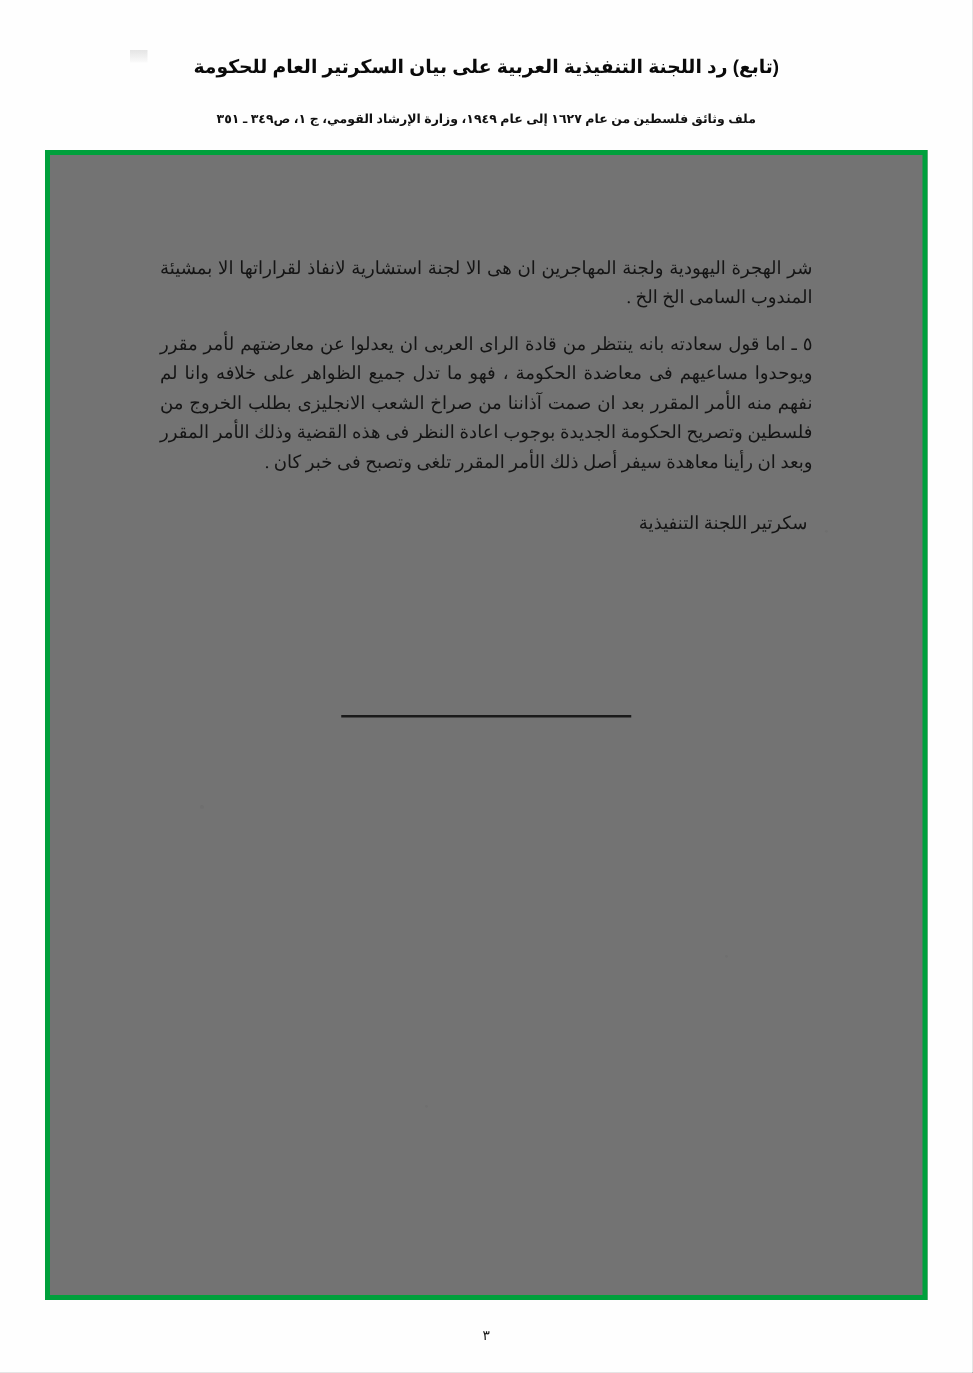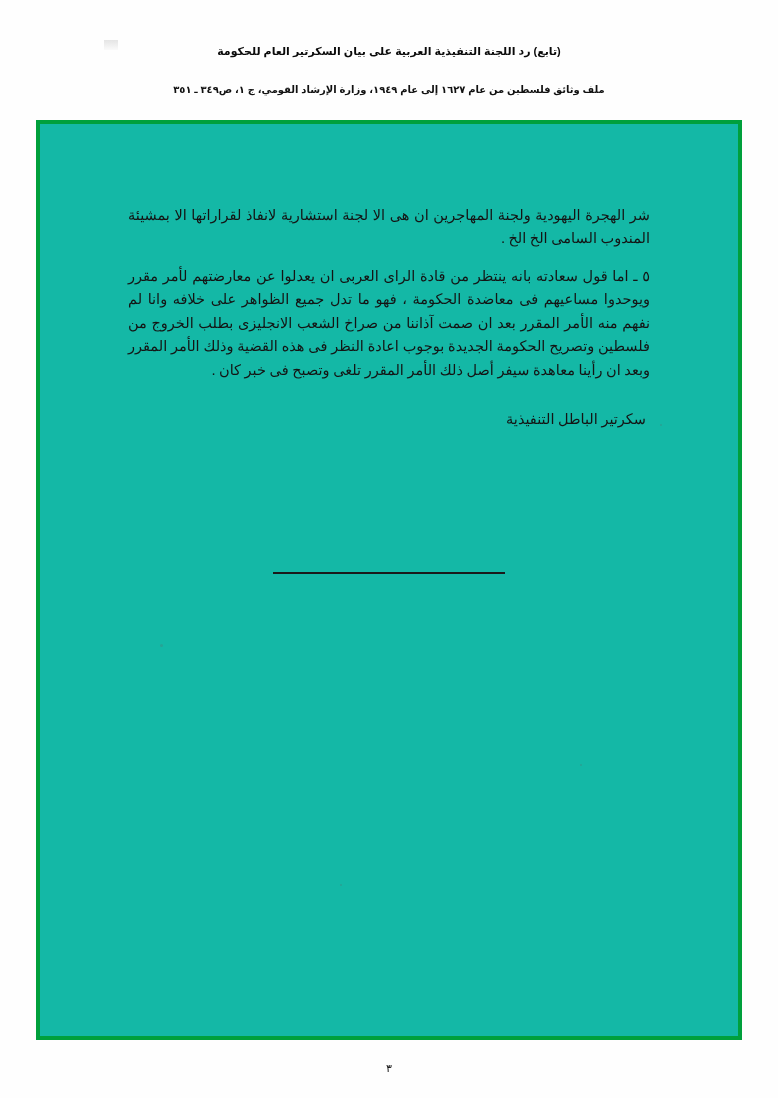--- a/index.html
+++ b/index.html
@@ -26,21 +26,21 @@
   .doc-header {
     position: absolute;
     top: 44px;
     left: 0;
     right: 0;
     text-align: center;
   }
   .doc-header .title {
     font-family: "Liberation Sans", "DejaVu Sans", sans-serif;
     font-weight: bold;
-    font-size: 11px;
+    font-size: 15px;
     letter-spacing: 0px;
     color: #0a0a0a;
     direction: rtl;
     line-height: 1.3;
   }
   .doc-header .subtitle {
     margin-top: 25px;
     font-family: "Liberation Sans", "DejaVu Sans", sans-serif;
     font-weight: bold;
     font-size: 10px;
@@ -62,21 +62,21 @@
 
   
   .frame {
     position: absolute;
     top: 120px;
     left: 36px;
     width: 706px;
     height: 920px;
     border: 4px solid #00a03c;
     box-sizing: border-box;
-    background: #14b8a6;
+    background: #737373;
   }
 
   
   .body-text {
     position: absolute;
     top: 80px;
     right: 88px;
     left: 88px;
     direction: rtl;
     text-align: justify;
@@ -150,21 +150,21 @@
   <div class="doc-header">
     <div class="title">(تابع) رد اللجنة التنفيذية العربية على بيان السكرتير العام للحكومة</div>
     <div class="subtitle">ملف وثائق فلسطين من عام ١٦٢٧ إلى عام ١٩٤٩، وزارة الإرشاد القومي، ج ١، ص٣٤٩ ـ ٣٥١</div>
   </div>
 
   <div class="frame">
 
     <div class="body-text">
       <p class="para tight">شر الهجرة اليهودية ولجنة المهاجرين ان هى الا لجنة استشارية لانفاذ لقراراتها الا بمشيئة المندوب السامى الخ الخ .</p>
       <p class="para">٥ ـ اما قول سعادته بانه ينتظر من قادة الراى العربى ان يعدلوا عن معارضتهم لأمر مقرر ويوحدوا مساعيهم فى معاضدة الحكومة ، فهو ما تدل جميع الظواهر على خلافه وانا لم نفهم منه الأمر المقرر بعد ان صمت آذاننا من صراخ الشعب الانجليزى بطلب الخروج من فلسطين وتصريح الحكومة الجديدة بوجوب اعادة النظر فى هذه القضية وذلك الأمر المقرر وبعد ان رأينا معاهدة سيفر أصل ذلك الأمر المقرر تلغى وتصبح فى خبر كان .</p>
-      <div class="signature">سكرتير الباطل التنفيذية</div>
+      <div class="signature">سكرتير اللجنة التنفيذية</div>
     </div>
 
     <div class="rule">
         <span></span>
       </div>
 
     <div class="speckle" style="top:520px; left:120px; width:3px; height:3px;"></div>
     <div class="speckle" style="top:640px; left:540px; width:2px; height:2px;"></div>
     <div class="speckle" style="top:760px; left:300px; width:2px; height:2px;"></div>
     <div class="speckle" style="top:300px; left:620px; width:2px; height:2px;"></div>

